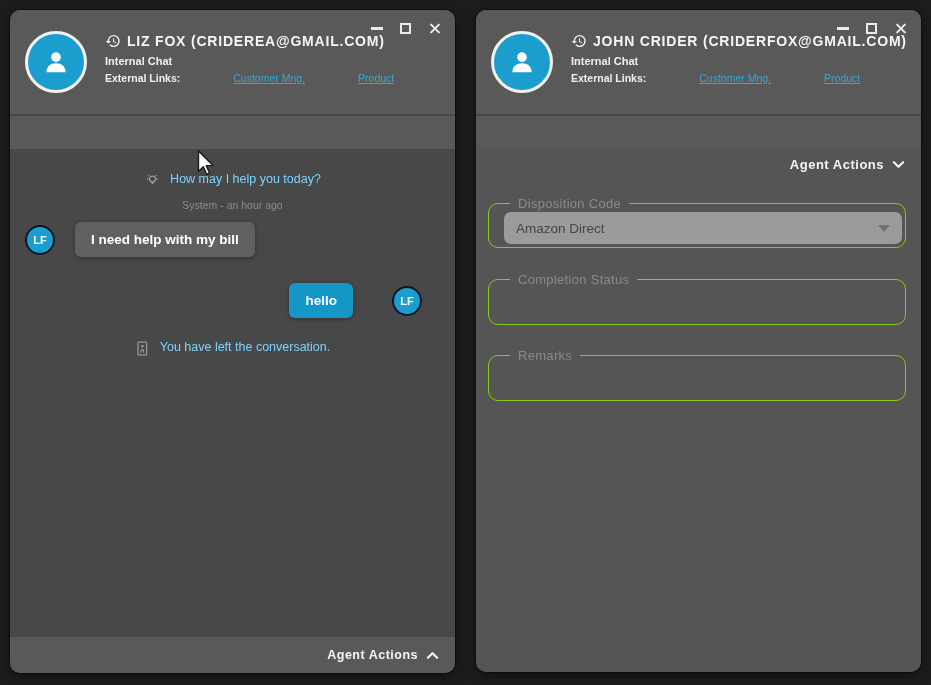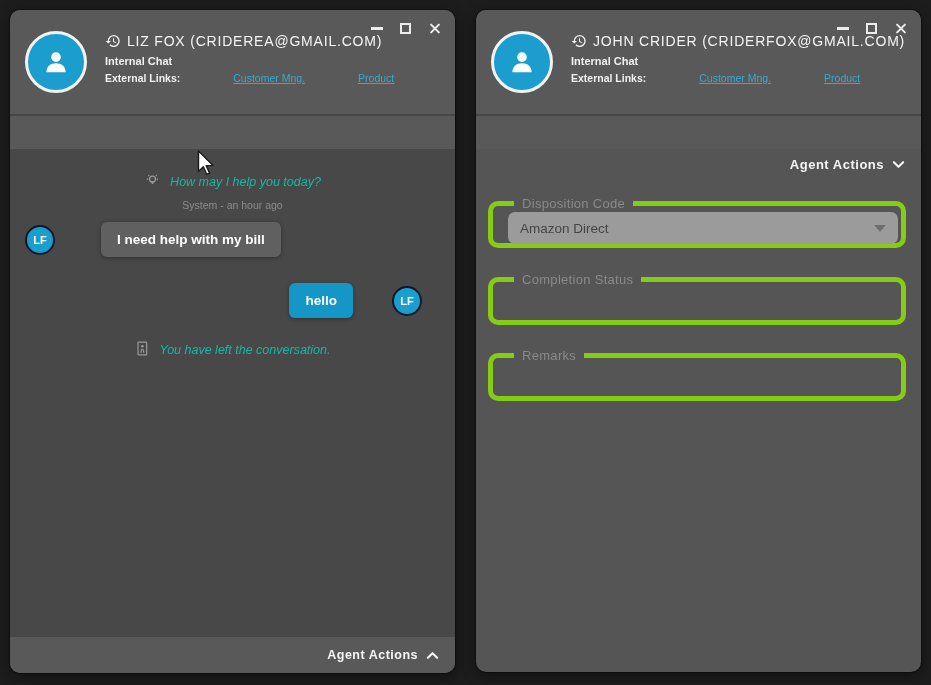--- a/index.html
+++ b/index.html
@@ -31,64 +31,64 @@
   .ctrl-close::before { transform:rotate(45deg); }
   .ctrl-close::after  { transform:rotate(-45deg); }
 
   .avatar-big {
     position:absolute; left:15px; top:21px; width:62px; height:62px;
     border-radius:50%; background:#1b9dce; border:3px solid #f2f2f2;
     display:flex; align-items:center; justify-content:center;
   }
   .header-text { position:absolute; left:95px; top:23px; }
   .title-row { display:flex; align-items:center; gap:6px; }
-  .win-title { color:#f5f5f5; font-size:14px; font-weight:normal; letter-spacing:.8px; white-space:nowrap; }
+  .win-title { color:#f5f5f5; font-size:14px; font-weight:bold; letter-spacing:.8px; white-space:nowrap; }
   .win-subtitle { margin-top:6px; color:#f0f0f0; font-size:11px; font-weight:bold; }
   .links-row { margin-top:5px; font-size:10.5px; color:#f0f0f0; font-weight:bold; display:flex; align-items:center;gap:42px; }
   .ext-link { color:#35aad2; text-decoration:underline; font-weight:normal; margin-left:11px; cursor:pointer; }
 
   .win-strip { height:35px; background:#595959; border-top:2px solid #464646; }
 
   
   .chat-body { position:absolute; top:141px; left:0; right:0; bottom:36px; background:#484848; }
   .sys-msg { position:absolute; width:100%; text-align:center; }
-  .sys-line { display:inline-flex; align-items:flex-end; gap:9px; color:#14b8a6; font-size:12.5px;font-style:italic; }
+  .sys-line { display:inline-flex; align-items:flex-start; gap:9px; color:#7dd3fc; font-size:12.5px; }
   .sys-meta { margin-top:6px; color:#8c8c8c; font-size:10.5px; }
   #sys1 { top:21px; }
   #sys2 { top:189px; }
 
   .msg-row { position:absolute; display:flex; align-items:center; }
   #msg-in  { top:71px; left:15px; gap:20px; }
   #msg-out { top:132px; right:33px; gap:39px;padding-left:42px; }
   .avatar-sm {
     width:30px; height:30px; border-radius:50%; background:#1b9dce;
     border:2px solid #0f172a; color:#fff; font-size:11px; font-weight:bold;
     display:flex; align-items:center; justify-content:center; flex:0 0 auto;
   }
   .bubble {
     border-radius:6px; padding:10px 16px; color:#fff; font-size:13.5px; font-weight:600;
     box-shadow:0 1px 4px rgba(0,0,0,.35); white-space:nowrap;
   }
-  .bubble-in  { background:#606060;margin-left:26px; }
+  .bubble-in  { background:#606060; }
   .bubble-out { background:#1496c6; }
 
   .win-footer {
     position:absolute; left:0; right:0; bottom:0; height:36px; background:#595959;
     display:flex; align-items:center; justify-content:flex-end; gap:8px; padding-right:16px;
     color:#f5f5f5; font-size:12.5px; font-weight:bold; letter-spacing:.5px; cursor:pointer;
   }
 
   
   .actions-header {
     position:absolute; top:147px; right:16px; display:flex; align-items:center; gap:8px;
     color:#f5f5f5; font-size:13px; font-weight:bold; letter-spacing:.5px; cursor:pointer;
   }
   fieldset.field {
     position:absolute; left:12px; width:418px;
-    border:5px solid #84cc16; border-radius:10px; padding:0 3px;
+    border:1px solid #84cc16; border-radius:10px; padding:0 3px;
   }
   fieldset.field legend {
     margin-left:18px; padding:0 8px; color:#8a8a8a; font-size:13px; letter-spacing:.3px;
   }
   #field-disposition { top:186px; height:52px; }
   #field-completion  { top:262px; height:53px; }
   #field-remarks     { top:338px; height:53px; }
   .field-inner {
     margin:1px 0 0 12px; height:32px; border-radius:7px;
     display:flex; align-items:center; padding:0 12px; font-size:13.5px; cursor:pointer;

